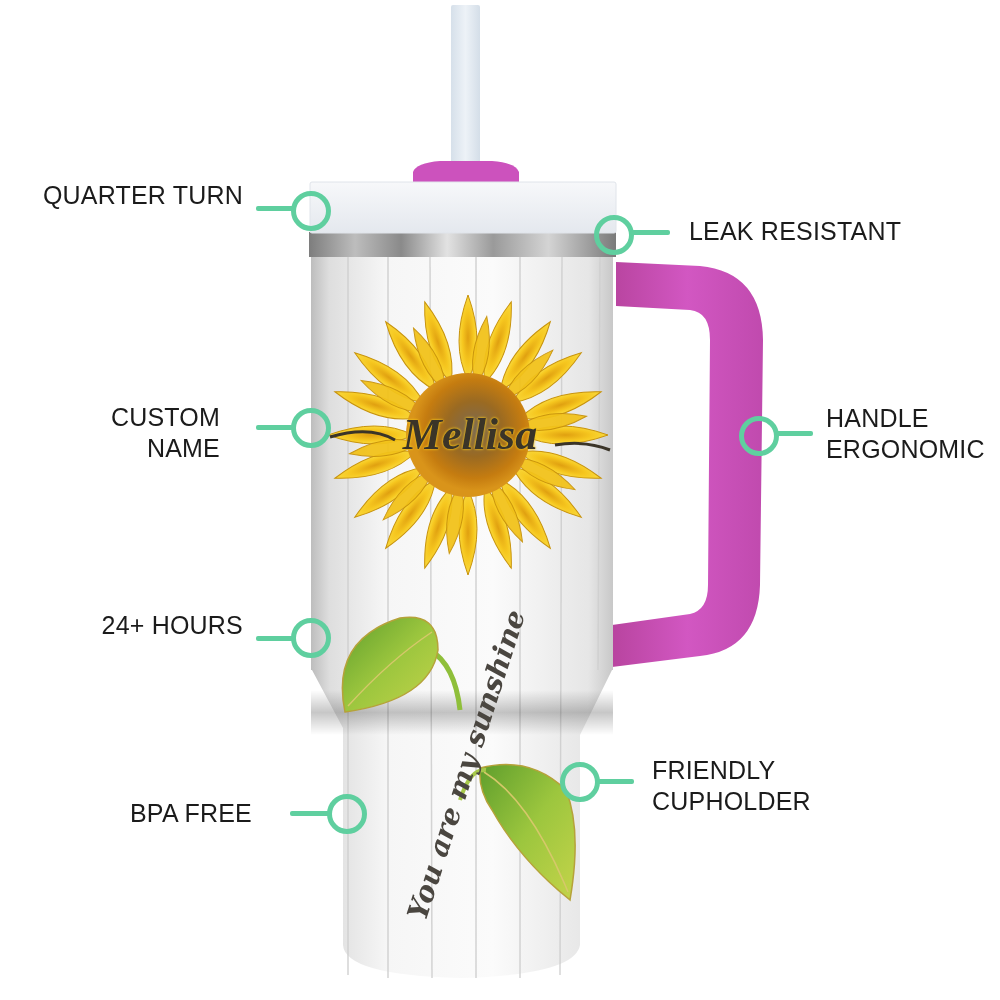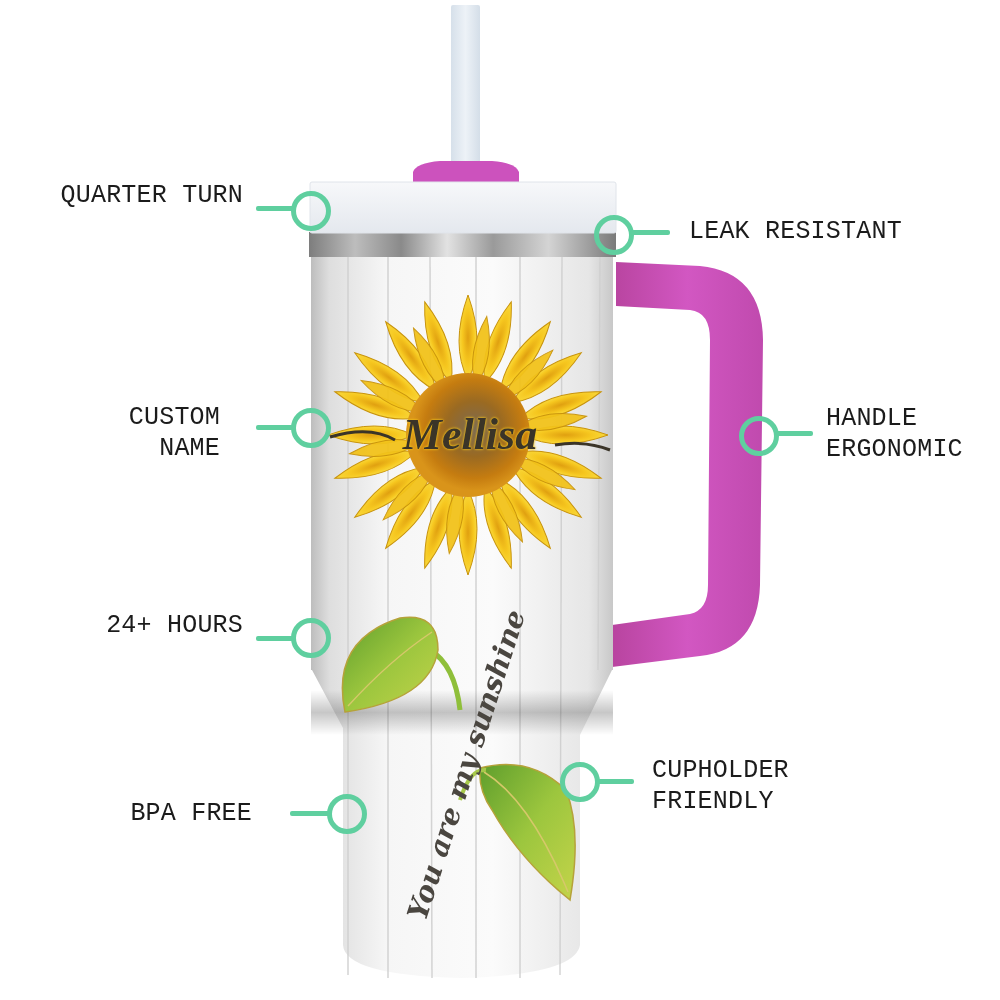--- a/index.html
+++ b/index.html
@@ -1,20 +1,20 @@
 <!DOCTYPE html>
 <html><head>
 <meta charset="utf-8">
 <style>
   html, body { margin:0; padding:0; background:#ffffff; }
   body { width:1000px; height:1000px; position:relative; overflow:hidden;
          font-family:"Liberation Sans", "DejaVu Sans", sans-serif; color:#1a1a1a; }
 
   .label { position:absolute; font-size:25px; line-height:31px; letter-spacing:0.2px;
-           color:#1b1b1b; text-transform:uppercase;font-family:Liberation Mono, monospace; }
+           color:#1b1b1b; text-transform:uppercase; }
   .label.right-al { text-align:right; }
   .label span { display:block; white-space:nowrap; }
 
   .callout-line { position:absolute; height:5px; background:#5fcf9f; border-radius:2px; }
   .callout-ring { position:absolute; width:30px; height:30px; border:5px solid #5fcf9f;
                   border-radius:50%; box-sizing:content-box; background:transparent; }
 
   .product { position:absolute; left:0; top:0; width:1000px; height:1000px; }
 </style>
 </head>
@@ -189,21 +189,21 @@
 
 <div class="label right-al" style="left:90px; top:610px; width:153px;">
   <span>24+ HOURS</span>
 </div>
 <div class="callout-line" style="left:256px; top:636px; width:40px;"></div>
 <div class="callout-ring" style="left:291px; top:618px;"></div>
 
 <div class="callout-ring" style="left:560px; top:762px;"></div>
 <div class="callout-line" style="left:596px; top:779px; width:38px;"></div>
 <div class="label" style="left:652px; top:755px;">
+  <span>FRIENDLY</span>
   <span>CUPHOLDER</span>
-  <span>FRIENDLY</span>
 </div>
 
 <div class="label right-al" style="left:120px; top:798px; width:132px;">
   <span>BPA FREE</span>
 </div>
 <div class="callout-line" style="left:290px; top:811px; width:40px;"></div>
 <div class="callout-ring" style="left:327px; top:794px;"></div>
 
 </body></html>

